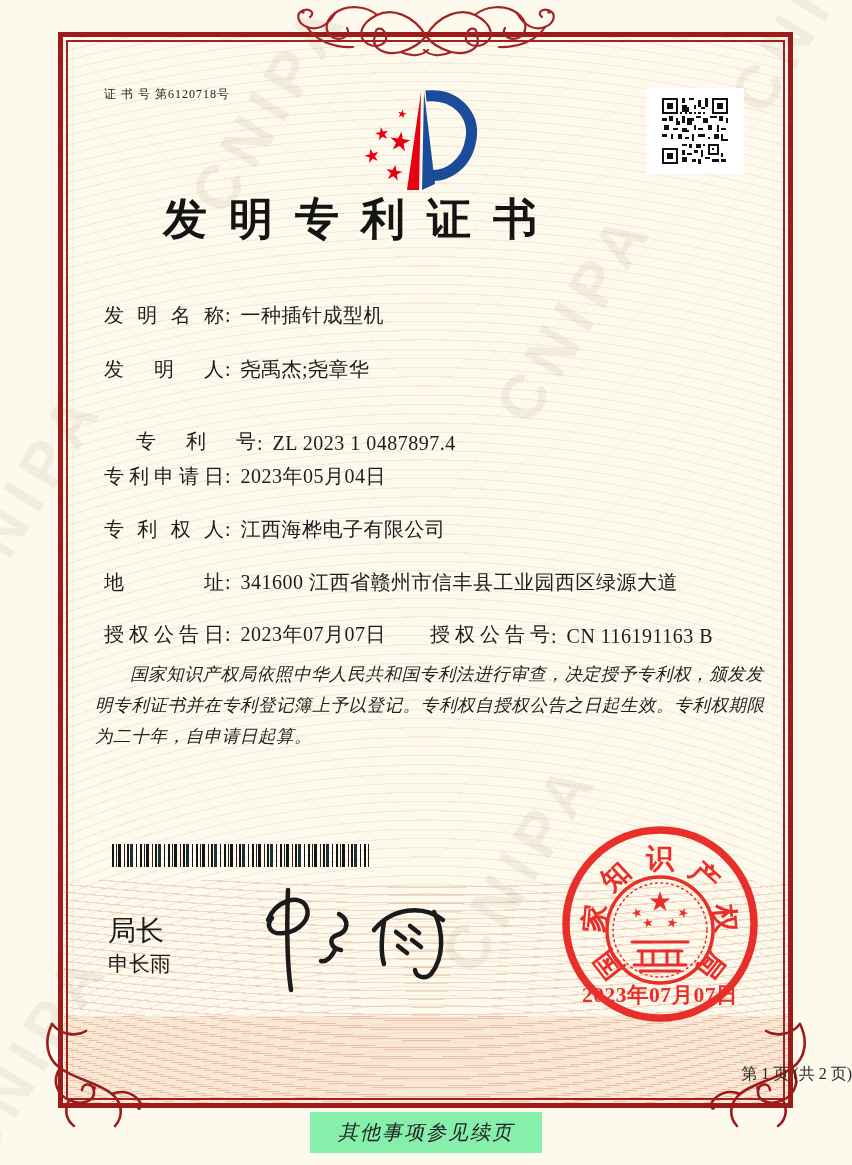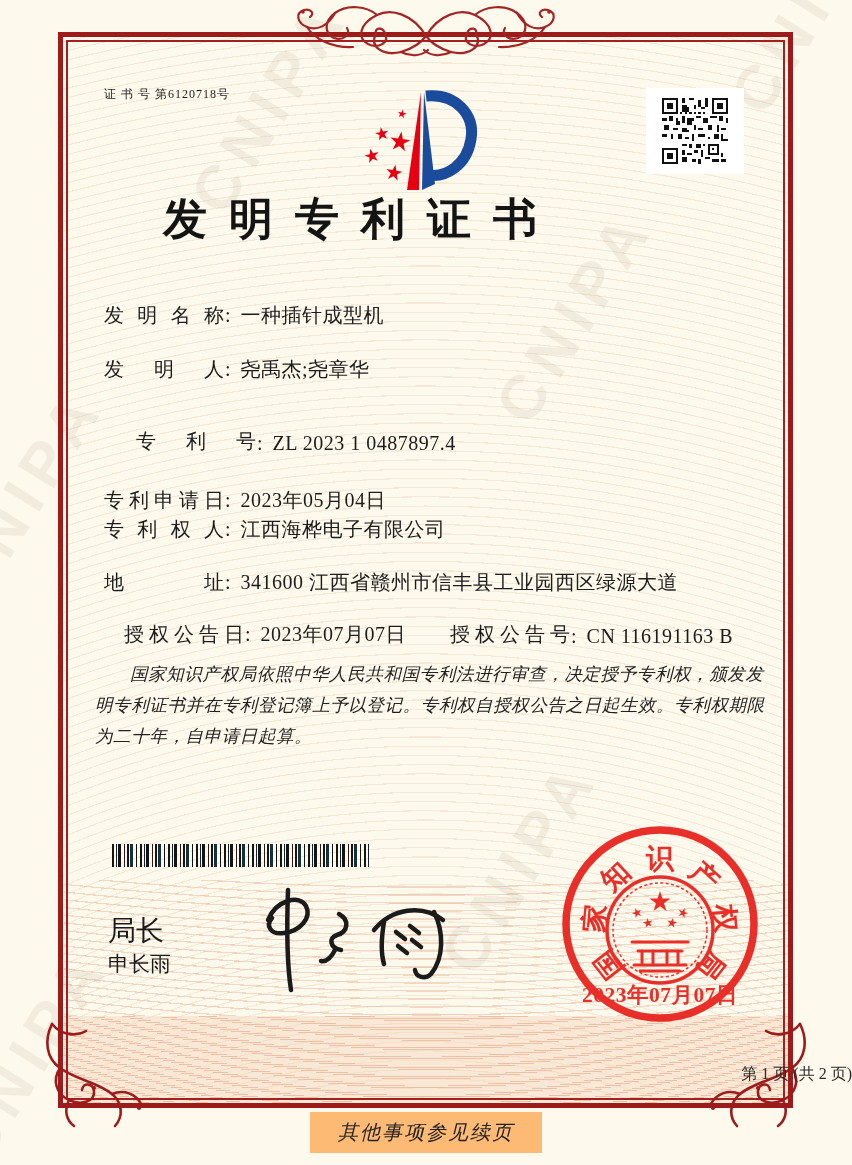--- a/index.html
+++ b/index.html
@@ -81,21 +81,21 @@
              font-size:28px;color:#1a1a1a;z-index:4;}
   .sig-name{position:absolute;left:108px;top:950px;font-family:"Liberation Sans","DejaVu Sans",sans-serif;
             font-size:21px;color:#1a1a1a;z-index:4;}
   .sig-svg{position:absolute;left:238px;top:884px;z-index:4;}
   
   .seal{position:absolute;left:558px;top:822px;z-index:5;opacity:0.95;}
   
   .page-no{position:absolute;left:0;top:1064px;width:852px;text-align:right;font-size:16px;color:#2a2a2a;z-index:4;}
   .cont-box{
     position:absolute;left:50%;top:1112px;transform:translateX(-50%);
-    background:#fdba74;padding:7px 28px;z-index:4;
+    background:#86efac;padding:7px 28px;z-index:4;
     font-style:italic;font-size:20px;letter-spacing:2px;color:#222;white-space:nowrap;
   }
 </style>
 </head>
 <body>
 
 <div class="page">
 
   <div class="waves-all"></div>
   <div class="waves-mid"></div>
@@ -202,30 +202,30 @@
 
   <div class="frow" style="top:302px;">
     <span class="flabel">发明名称</span><span class="fcolon">:</span><span class="fvalue">一种插针成型机</span>
   </div>
   <div class="frow" style="top:356px;">
     <span class="flabel">发明人</span><span class="fcolon">:</span><span class="fvalue">尧禹杰;尧章华</span>
   </div>
   <div class="frow" style="top:428px;margin-left:32px;">
     <span class="flabel">专利号</span><span class="fcolon">:</span><span class="fvalue">ZL 2023 1 0487897.4</span>
   </div>
-  <div class="frow" style="top:463px;margin-top:24px;">
+  <div class="frow" style="top:463px;">
     <span class="flabel">专利申请日</span><span class="fcolon">:</span><span class="fvalue">2023年05月04日</span>
   </div>
   <div class="frow" style="top:516px;">
     <span class="flabel">专利权人</span><span class="fcolon">:</span><span class="fvalue">江西海桦电子有限公司</span>
   </div>
   <div class="frow" style="top:569px;">
     <span class="flabel">地址</span><span class="fcolon">:</span><span class="fvalue">341600 江西省赣州市信丰县工业园西区绿源大道</span>
   </div>
-  <div class="frow" style="top:621px;width:670px;margin-left:20px;">
+  <div class="frow" style="top:621px;width:670px;">
     <span>
       <span class="flabel">授权公告日</span><span class="fcolon">:</span><span class="fvalue">2023年07月07日</span>
     </span>
     <span class="grant2">
       <span class="flabel">授权公告号</span><span class="fcolon">:</span><span class="fvalue">CN 116191163 B</span>
     </span>
   </div>
 
   <div class="body-text">
     <p>国家知识产权局依照中华人民共和国专利法进行审查，决定授予专利权，颁发发明专利证书并在专利登记簿上予以登记。专利权自授权公告之日起生效。专利权期限为二十年，自申请日起算。</p>

